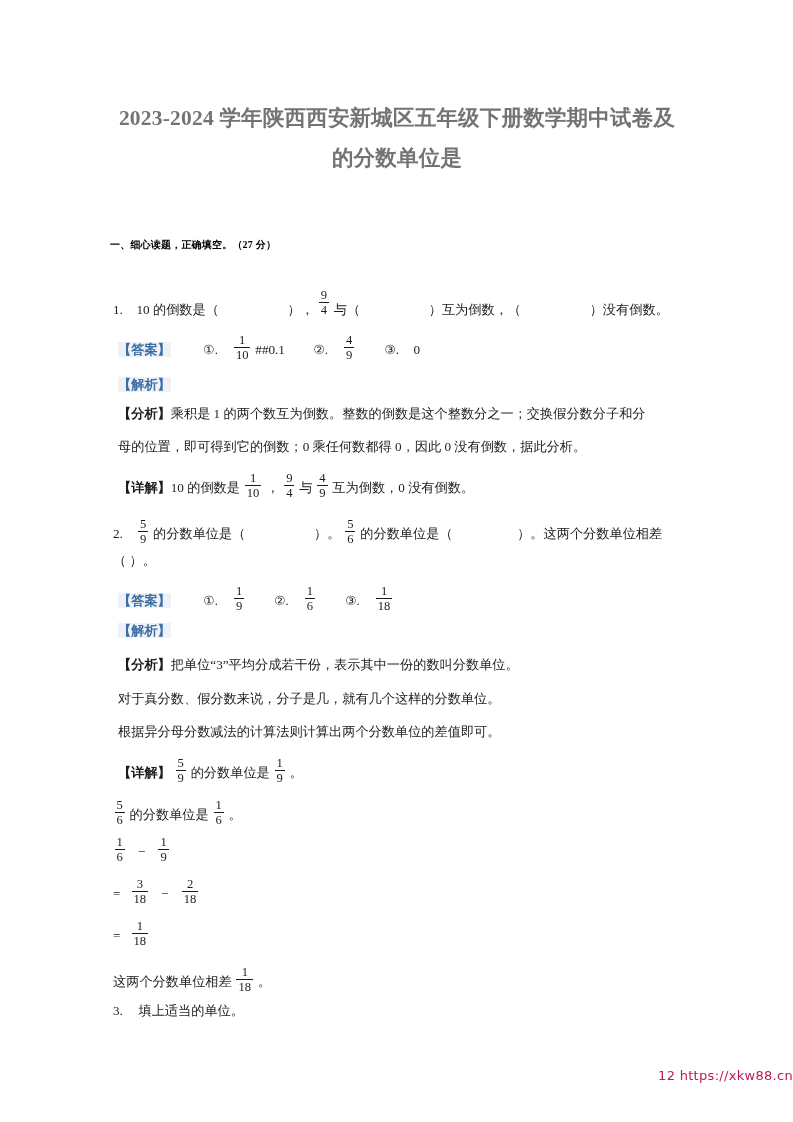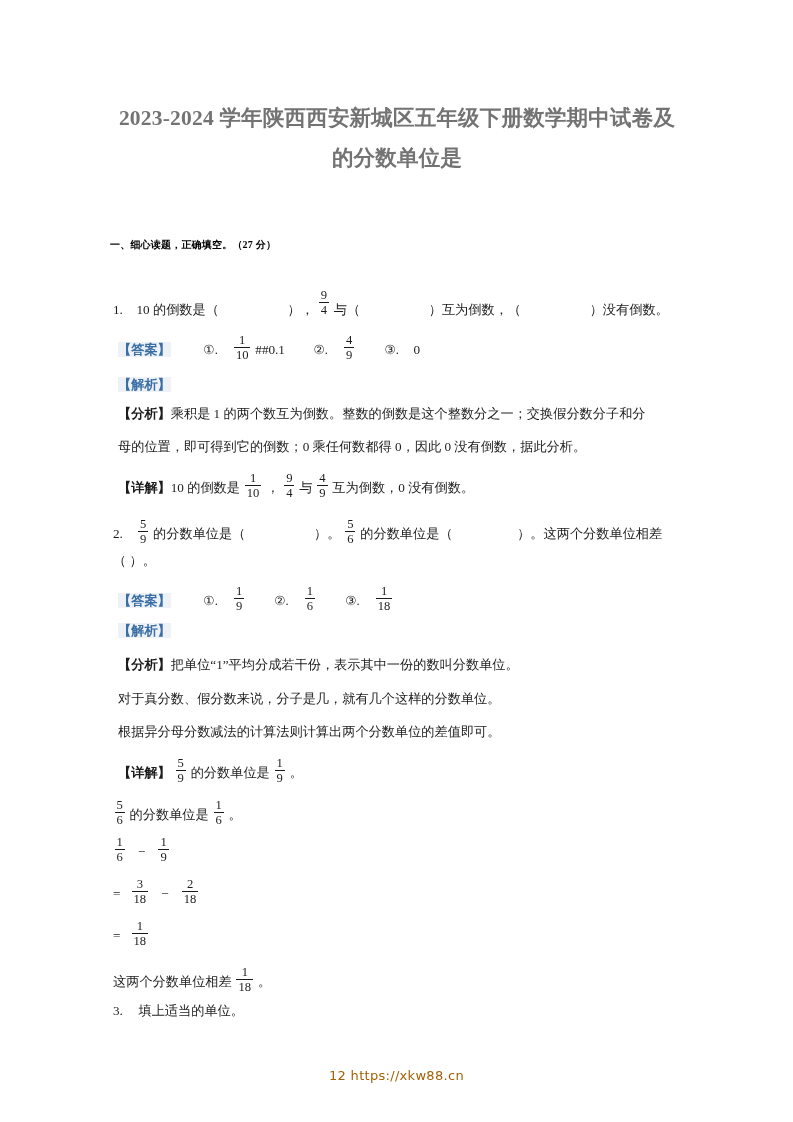--- a/index.html
+++ b/index.html
@@ -106,24 +106,24 @@
   .circnum {
     display: inline-block;
     font-size: 12.6px;
   }
 
   .footer {
     position: absolute;
     left: 0;
     top: 1068px;
     width: 793px;
-    text-align: center;
+    text-align: right;
     font-family: "DejaVu Sans", "Liberation Sans", sans-serif;
     font-size: 13px;
-    color: #a16207;
+    color: #be185d;
     letter-spacing: 0.3px;
   }
 </style>
 </head>
 <body>
 
 <div class="page">
 
   <div class="doc-title">
     <div>2023-2024 学年陕西西安新城区五年级下册数学期中试卷及</div>
@@ -245,21 +245,21 @@
       <span class="num">1</span>
       <span class="den">18</span>
     </span>
   </div>
 
   <div class="line" style="left:118px; top:622px;">
     <span class="tag-blue">【解析】</span>
   </div>
 
   <div class="line" style="left:118px; top:656px;">
-    <span style="font-weight:bold;">【分析】</span><span>把单位“1”平均分成若干份，表示其中一份的数叫分数单位。</span>
+    <span style="font-weight:bold;">【分析】</span><span>把单位“3”平均分成若干份，表示其中一份的数叫分数单位。</span>
   </div>
   <div class="line" style="left:118px; top:690px;">对于真分数、假分数来说，分子是几，就有几个这样的分数单位。</div>
   <div class="line" style="left:118px; top:723px;">根据异分母分数减法的计算法则计算出两个分数单位的差值即可。</div>
 
   <div class="line" style="left:118px; top:757px;">
     <span style="font-weight:bold;">【详解】</span>
     <span class="frac lo">
       <span class="num">5</span>
       <span class="den">9</span>
     </span>

